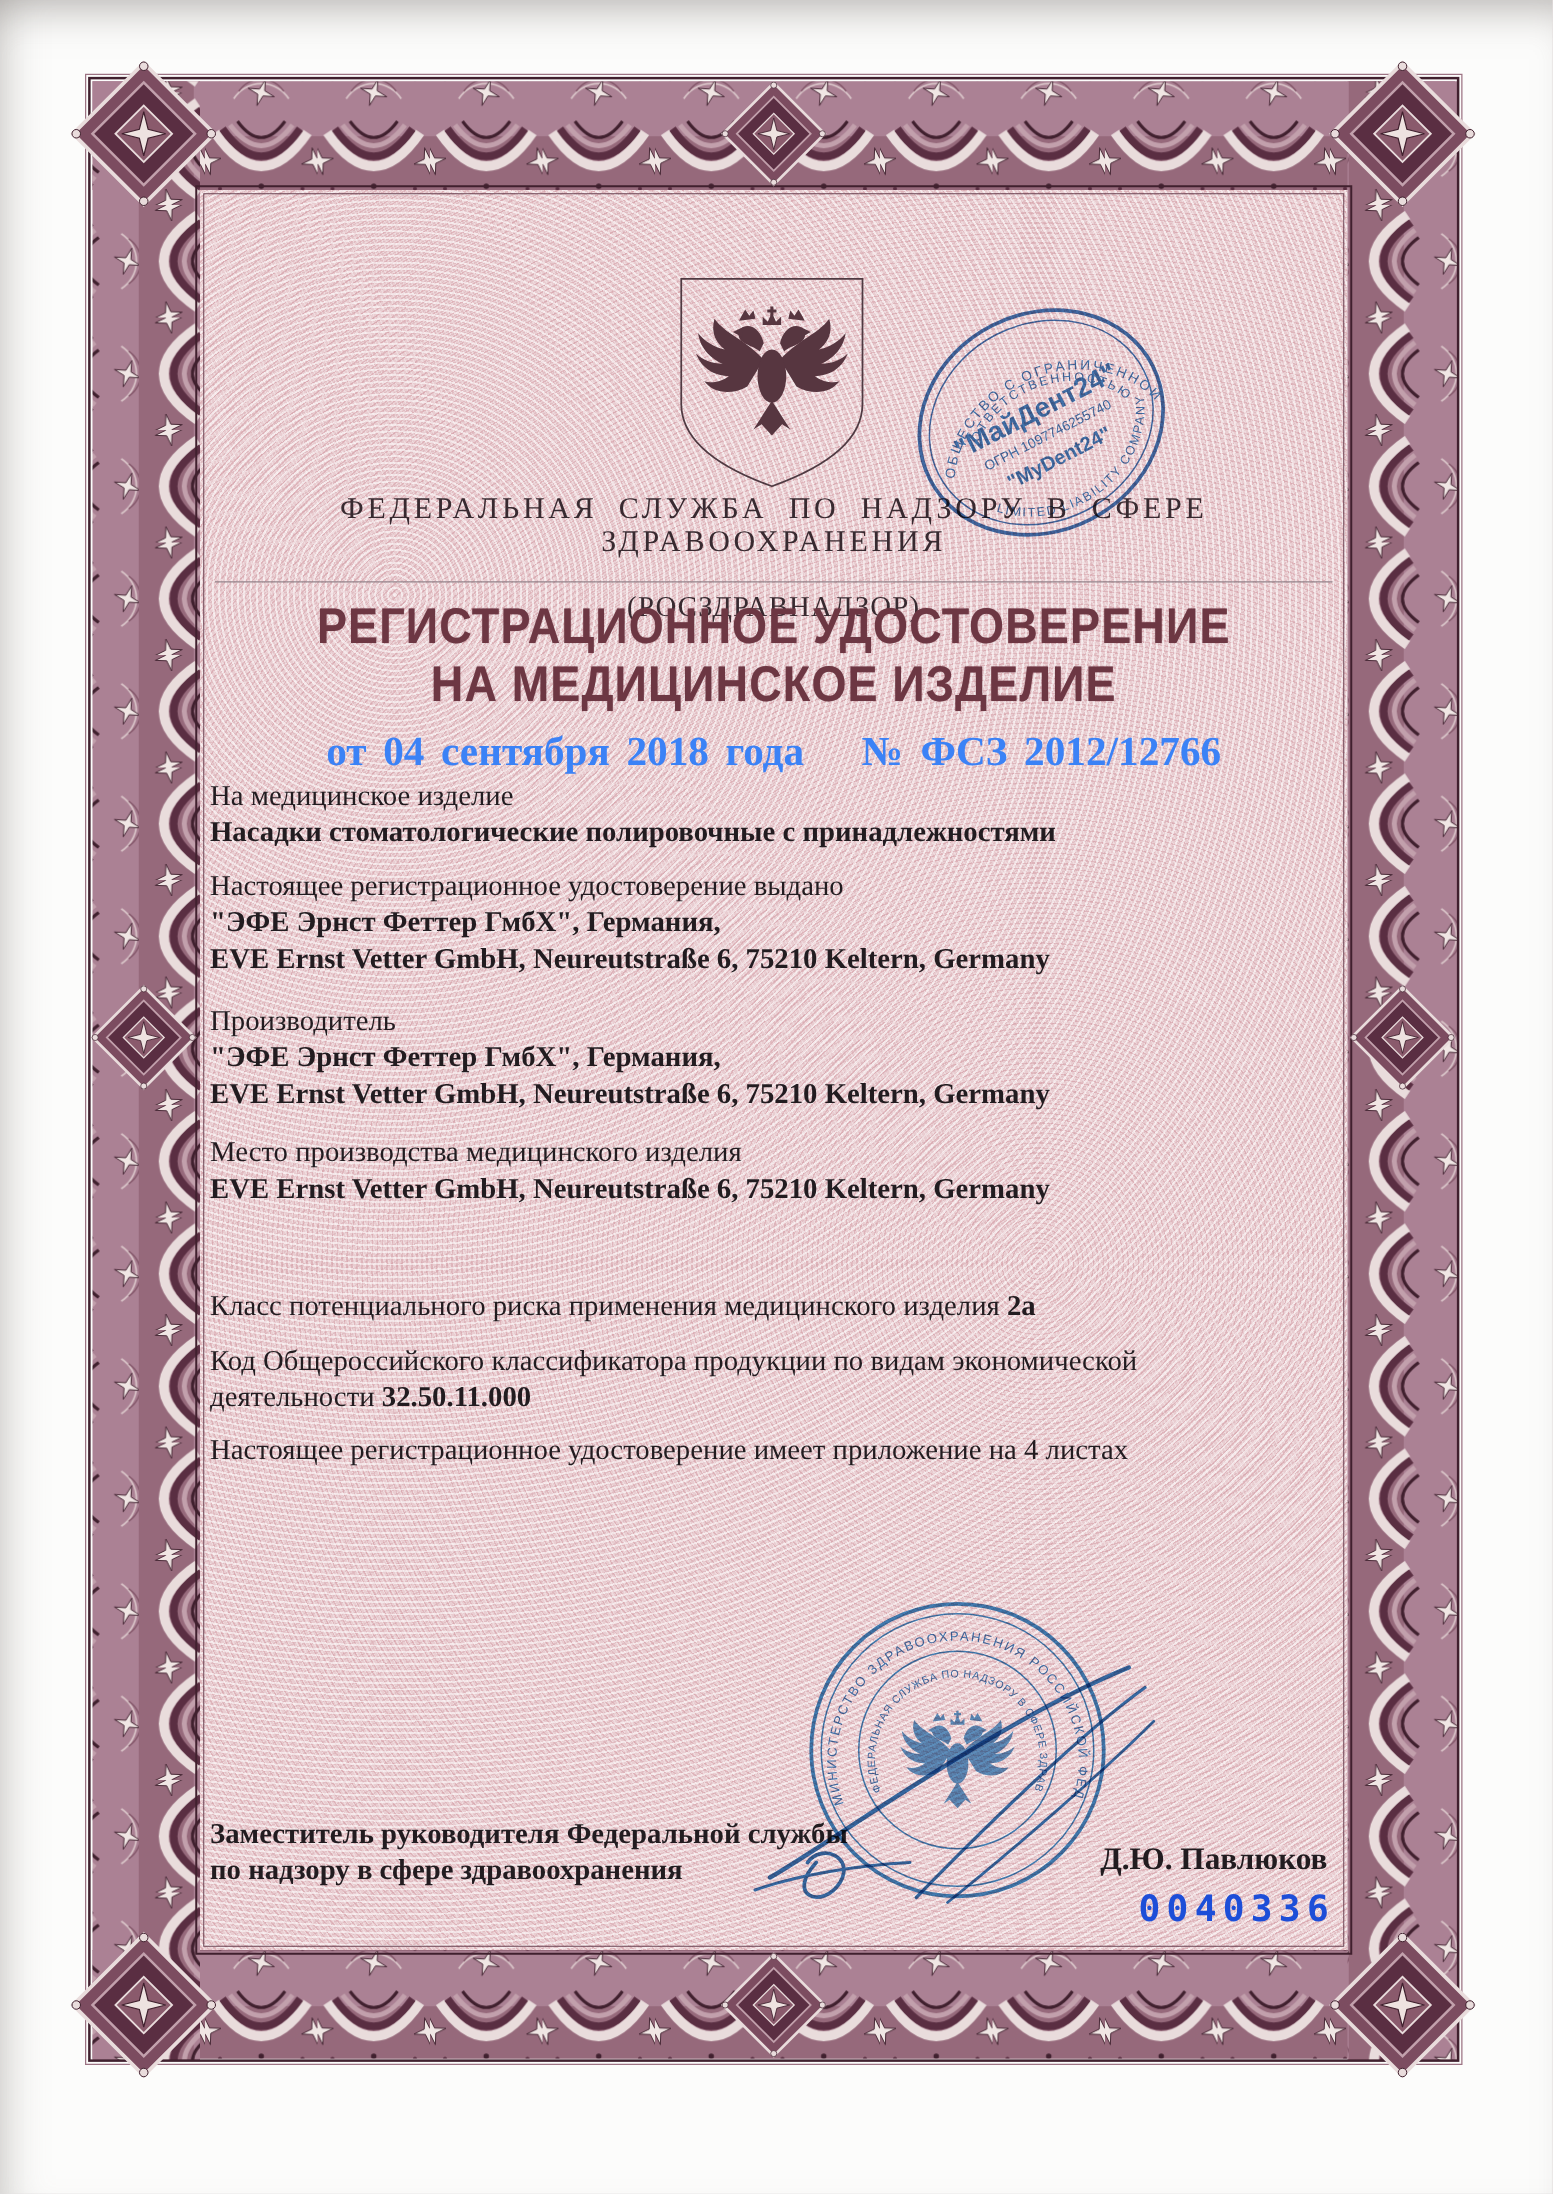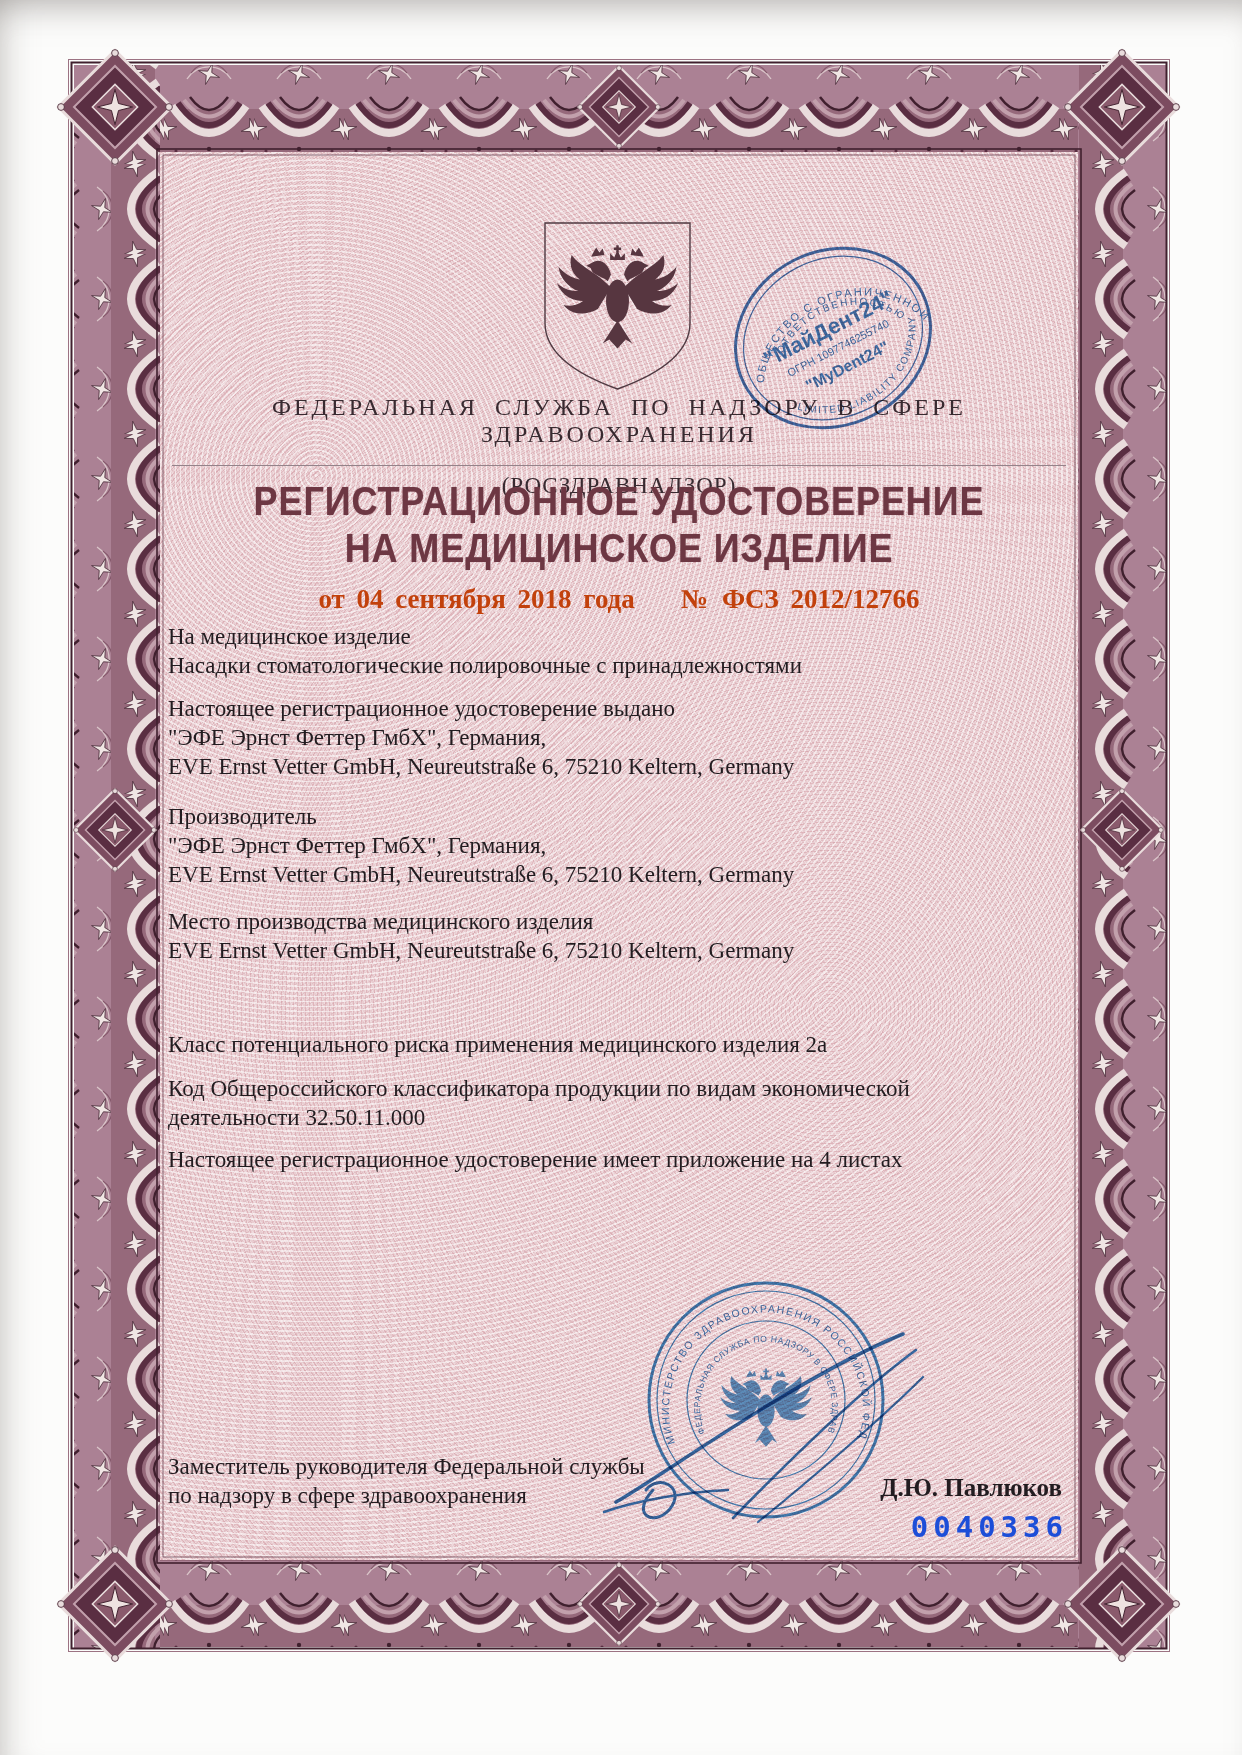--- a/index.html
+++ b/index.html
@@ -18,25 +18,25 @@
            repeating-linear-gradient(-31deg, rgba(181,109,121,.16) 0 1px, transparent 1px 4px);}
   .content{position:absolute;left:160px;top:152px;width:918px;height:1408px;z-index:2;}
   .abs{position:absolute;}
   .center{left:0;right:0;text-align:center;}
   .authority{font-size:24px;letter-spacing:3px;word-spacing:8px;color:#382a30;}
   .authority2{font-size:23px;letter-spacing:1px;color:#382a30;margin-top:45px;}
   .rule{border-top:1.5px solid #94838a;left:12px;right:12px;height:0;}
   .doc-title{font-family:"Liberation Sans",sans-serif;font-weight:bold;font-size:40px;
              color:#6d3743;transform:scaleX(.9);letter-spacing:1px;
              text-shadow:0 0 1px rgba(109,55,67,.5);}
-  .date-line{font-size:27px;font-weight:bold;color:#c2410c;word-spacing:5px;}
+  .date-line{font-size:33px;font-weight:bold;color:#3b82f6;word-spacing:5px;}
   .date-gap{display:inline-block;width:46px;}
   .num-gap{display:inline-block;width:14px;}
   .line{font-size:23px;color:#221c20;line-height:29px;left:8px;right:4px;}
-  .b{font-weight:normal;}
+  .b{font-weight:bold;}
   .indent{padding-left:22px;}
   .signer{font-size:25px;font-weight:bold;color:#221c20;}
   .serial{font-family:"DejaVu Sans Mono",monospace;font-weight:bold;font-size:29px;
           letter-spacing:5px;color:#1d4ed8;}
   .stamp{position:absolute;mix-blend-mode:multiply;opacity:.9;filter:blur(.4px);pointer-events:none;}
   .stamp-text{font-family:"Liberation Sans",sans-serif;fill:#2e6cb0;}
   .sig{position:absolute;z-index:4;mix-blend-mode:multiply;pointer-events:none;}
 </style>
 </head>
 <body>

